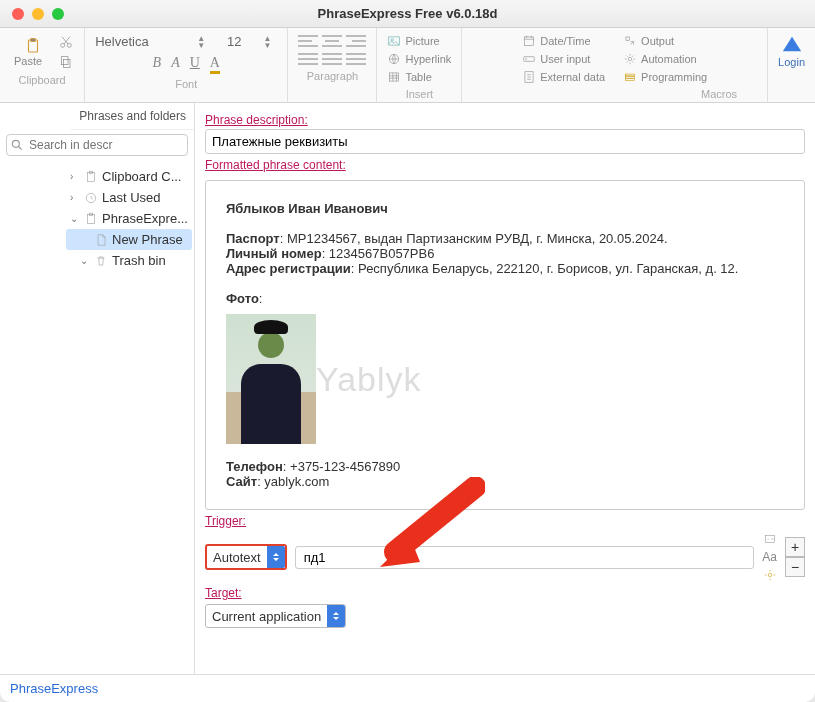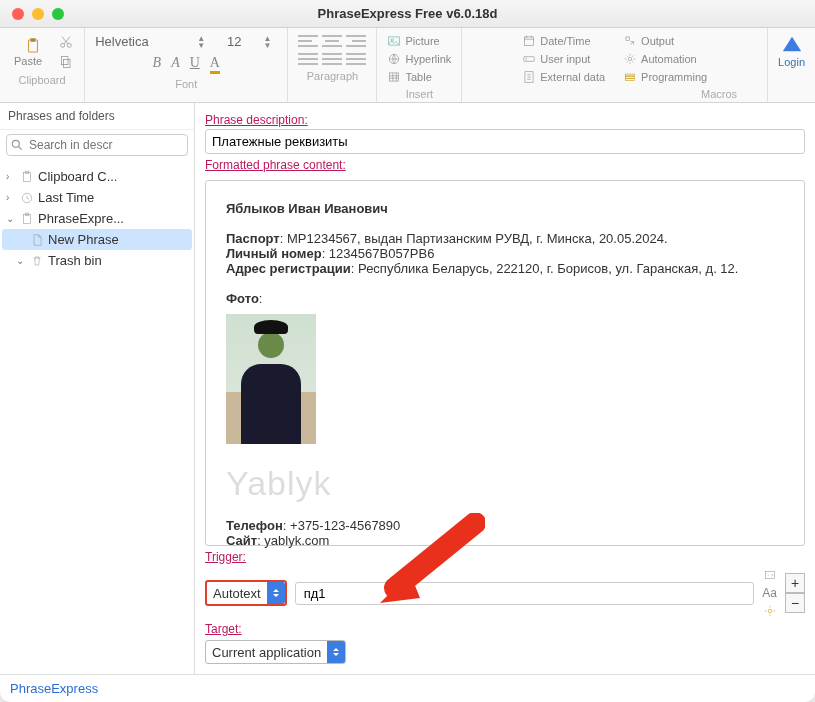--- a/index.html
+++ b/index.html
@@ -26,37 +26,37 @@
 .fmt-btns span{font-family:Georgia,serif;color:#888;font-size:14px;}
 .para-block{display:grid;grid-template-columns:repeat(3,20px);gap:4px;}
 .para-block div{width:20px;height:14px;display:flex;flex-direction:column;justify-content:space-around;}
 .para-block div span{height:2px;background:#bbb;display:block;}
 .insert-col{display:flex;flex-direction:column;gap:4px;align-items:flex-start;}
 .insert-item{display:flex;align-items:center;gap:4px;font-size:11px;color:#888;}
 .insert-item svg{width:14px;height:14px;}
 .login{padding:6px 10px;text-align:center;color:#3b6fb6;font-size:11px;}
 .login svg{width:22px;height:20px;}
 .body{flex:1;display:flex;overflow:hidden;}
-.sidebar{width:195px;border-right:1px solid #ddd;display:flex;flex-direction:column;}
+.sidebar{width:195px;border-right:1px solid #ddd;display:flex;flex-direction:column;align-items:flex-end;}
 .side-head{padding:6px 8px;font-size:12px;color:#555;border-bottom:1px solid #eee;}
 .search{margin:4px 6px;position:relative;}
 .search input{width:100%;padding:3px 4px 3px 22px;border:1px solid #ccc;border-radius:4px;font-size:12px;color:#be185d;}
 .search svg{position:absolute;left:4px;top:4px;width:14px;height:14px;stroke:#999;}
 .tree{padding:6px 2px;font-size:13px;}
 .tree-item{display:flex;align-items:center;gap:4px;padding:3px 4px;cursor:default;}
 .tree-item.sel{background:#cde4ff;border-radius:3px;}
 .tree-item .chev{width:10px;font-size:10px;color:#777;}
 .tree-item svg{width:14px;height:14px;}
 .ind1{padding-left:14px;}
 .main{flex:1;padding:6px 10px 10px;display:flex;flex-direction:column;overflow:auto;}
 .lbl{font-size:12px;color:#be185d;margin:4px 0 2px;text-decoration:underline;}
 .desc-input{width:100%;border:1px solid #ccc;border-radius:3px;padding:4px 6px;font-size:13px;}
 .content-box{border:1px solid #ccc;border-radius:3px;padding:20px;min-height:300px;margin-top:6px;position:relative;}
 .content-box b{font-weight:700;}
-.photo-row{display:flex;gap:20px;margin-top:8px;flex-direction:column;}
+.photo-row{display:flex;align-items:center;margin-top:8px;}
 .portrait{width:90px;height:130px;background:#ddd;position:relative;overflow:hidden;}
 .portrait .sky{position:absolute;inset:0;background:linear-gradient(#cfe0d0,#e0e8e0);}
 .portrait .wall{position:absolute;bottom:0;height:40%;width:100%;background:#c9b89a;}
 .portrait .body{position:absolute;bottom:0;left:50%;transform:translateX(-50%);width:60px;height:80px;background:#1a1a2e;border-radius:20px 20px 0 0;}
 .portrait .head{position:absolute;top:18px;left:50%;transform:translateX(-50%);width:26px;height:26px;border-radius:50%;background:#6a8a4a;}
 .portrait .hat{position:absolute;top:6px;left:50%;transform:translateX(-50%);width:34px;height:14px;background:#111;border-radius:50% 50% 4px 4px;}
 .watermark{font-size:34px;color:#ddd;letter-spacing:1px;}
 .trigger-row{display:flex;align-items:center;gap:8px;margin-top:2px;position:relative;}
 .select{border:2px solid #e0402a;border-radius:3px;padding:0;display:flex;align-items:center;background:#fff;}
 .select span{padding:2px 6px;font-size:13px;}
@@ -275,21 +275,21 @@
               <rect x="9" y="2" width="6" height="4"></rect>
             </svg>
             <span>Clipboard C...</span>
           </div>
         <div class="tree-item">
             <span class="chev">›</span>
             <svg viewBox="0 0 24 24" stroke="#999" fill="none">
               <circle cx="12" cy="12" r="8"></circle>
               <path d="M12 8v4l3 2"></path>
             </svg>
-            <span>Last Time</span>
+            <span>Last Used</span>
           </div>
         <div class="tree-item">
             <span class="chev">⌄</span>
             <svg viewBox="0 0 24 24" stroke="#999" fill="none">
               <rect x="6" y="4" width="12" height="16"></rect>
               <rect x="9" y="2" width="6" height="4"></rect>
             </svg>
             <span>PhraseExpre...</span>
           </div>
         <div class="tree-item ind1 sel">

